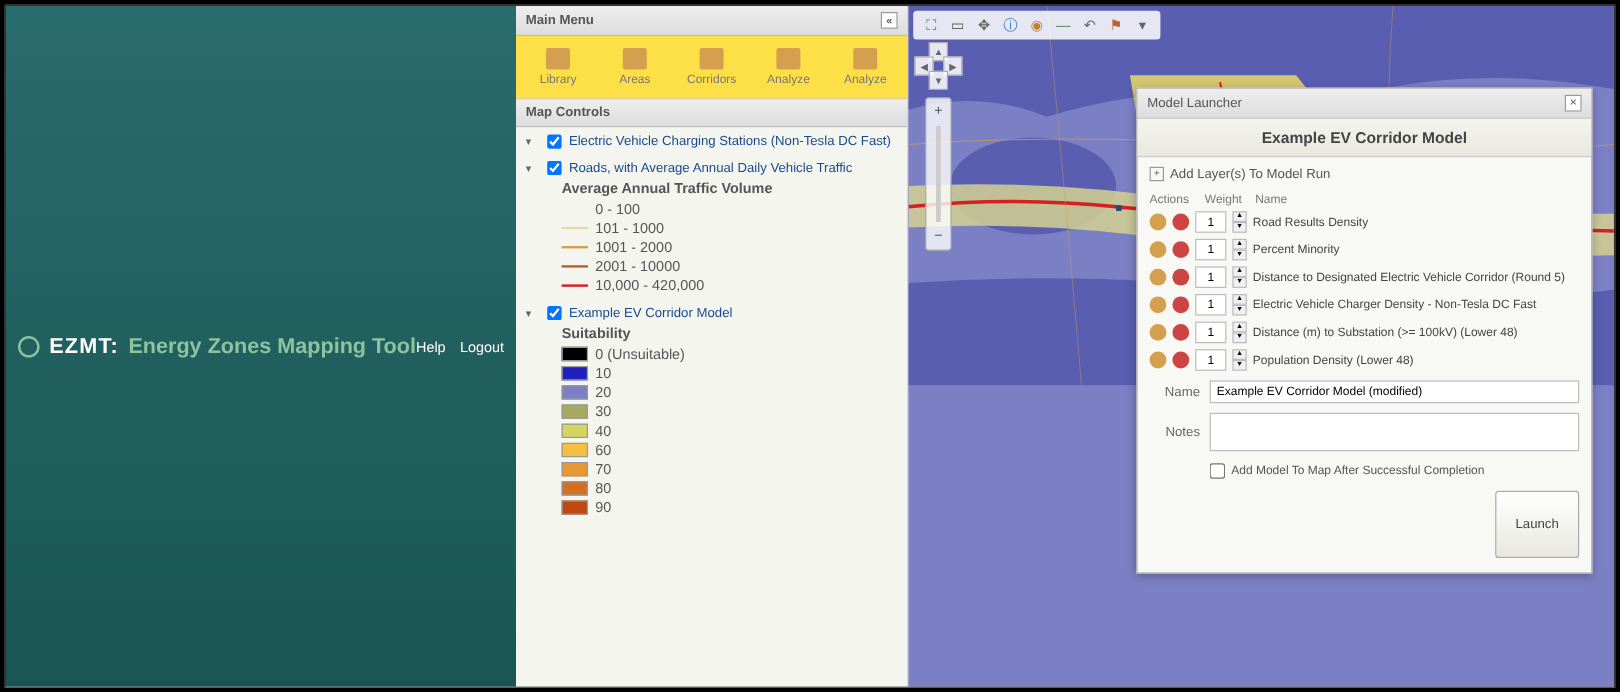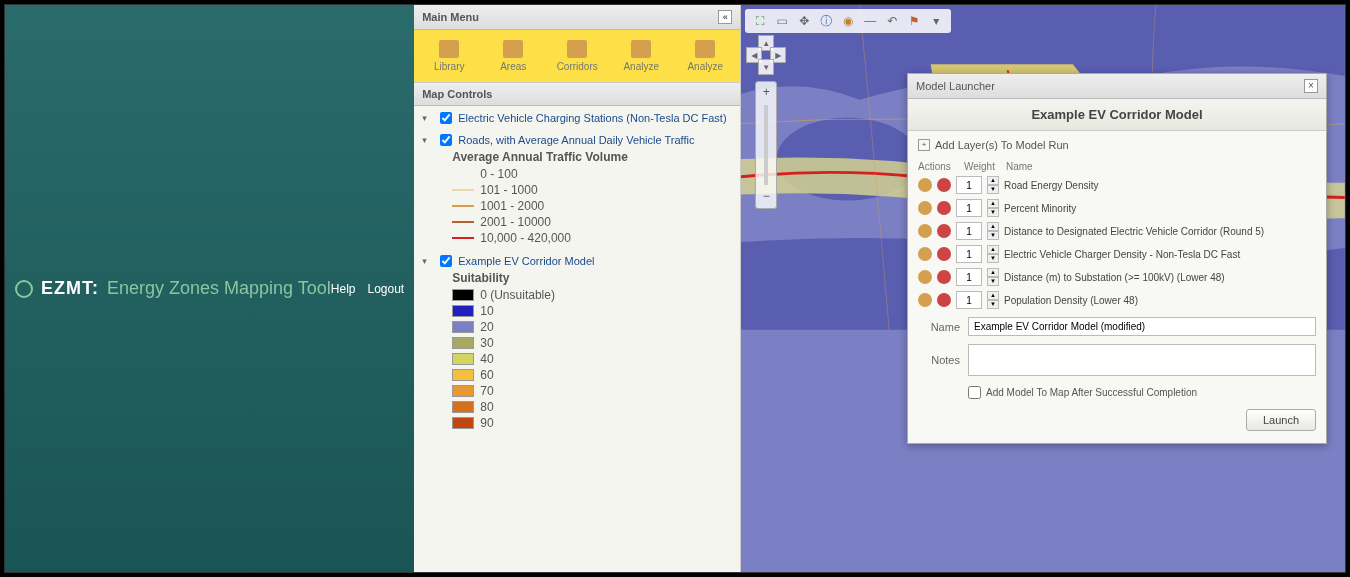--- a/index.html
+++ b/index.html
@@ -1,21 +1,21 @@
 <!DOCTYPE html>
 <html><head>
 <meta charset="utf-8">
 <style>
 *{box-sizing:border-box;margin:0;padding:0;font-family:Arial,sans-serif}
 body{width:1350px;height:577px;background:#000;padding:4px;overflow:hidden}
 .app{width:100%;height:100%;background:#fff;display:flex;border:1px solid #333}
 .header{background:linear-gradient(#2a6b6b,#1a5555);color:#fff;padding:4px 10px;display:flex;align-items:center;justify-content:space-between;font-size:18px}
 .header .brand{display:flex;align-items:center;gap:8px}
 .header .title-main{font-weight:bold;letter-spacing:1px}
-.header .title-sub{color:#8bc5a0;font-weight:normal}
+.header .title-sub{color:#8bc5a0;font-weight:bold}
 .header .links{font-size:12px;display:flex;gap:12px}
 .header .links span{cursor:pointer}
 .body{flex:1;display:flex;min-height:0}
 .sidebar{width:327px;background:#f5f5f0;border-right:1px solid #ccc;display:flex;flex-direction:column;font-size:11px;overflow:hidden}
 .panel-title{background:linear-gradient(#eee,#ddd);padding:5px 8px;border-bottom:1px solid #bbb;font-weight:bold;color:#555;display:flex;justify-content:space-between;align-items:center}
 .collapse-btn{width:14px;height:14px;border:1px solid #999;background:#fff;font-size:9px;text-align:center;line-height:12px;cursor:pointer}
 .toolbar-row{display:flex;padding:6px 4px;gap:2px;border-bottom:1px solid #ccc;background:#fde047}
 .tbtn{flex:1;display:flex;flex-direction:column;align-items:center;gap:3px;padding:4px 2px;cursor:pointer;color:#777;font-size:10px}
 .tbtn .ico{width:20px;height:18px;background:#d4a050;border-radius:2px}
 .layers{flex:1;overflow-y:auto;padding:6px 8px}
@@ -30,21 +30,21 @@
 .line-sw{width:22px;height:2px;flex-shrink:0}
 .map-area{flex:1;position:relative;background:#7b7fc4;overflow:hidden}
 .map-toolbar{position:absolute;top:4px;left:4px;display:flex;gap:4px;background:rgba(255,255,255,0.85);padding:3px 6px;border-radius:3px;z-index:10}
 .maptool{width:18px;height:18px;cursor:pointer;font-size:12px;display:flex;align-items:center;justify-content:center;color:#666}
 .zoom-ctrl{position:absolute;top:34px;left:14px;width:22px;background:rgba(255,255,255,0.8);border:1px solid #aaa;border-radius:3px;z-index:10;display:flex;flex-direction:column;align-items:center;padding:3px 0}
 .zoom-btn{width:16px;height:16px;font-size:12px;text-align:center;cursor:pointer;color:#555}
 .zoom-track{width:4px;height:80px;background:#ccc;margin:4px 0;position:relative}
 .zoom-dpad{width:40px;height:40px;position:absolute;top:30px;left:5px;z-index:11}
 .zoom-dpad button{position:absolute;width:16px;height:16px;background:rgba(255,255,255,0.85);border:1px solid #aaa;font-size:8px;color:#666;cursor:pointer}
 .map-svg{position:absolute;inset:0}
-.modal{position:absolute;top:68px;right:18px;width:420px;background:#f8f8f5;border:1px solid #aaa;box-shadow:0 2px 8px rgba(0,0,0,0.3);z-index:20;font-size:11px}
+.modal{position:absolute;top:68px;right:18px;width:380px;background:#f8f8f5;border:1px solid #aaa;box-shadow:0 2px 8px rgba(0,0,0,0.3);z-index:20;font-size:11px}
 .modal-head{background:linear-gradient(#eee,#ddd);padding:5px 8px;display:flex;justify-content:space-between;align-items:center;border-bottom:1px solid #bbb;color:#555}
 .modal-close{width:14px;height:14px;border:1px solid #999;background:#fff;font-size:10px;text-align:center;cursor:pointer;line-height:12px}
 .modal-title{background:linear-gradient(#f5f5f0,#e8e8e0);padding:8px;text-align:center;font-weight:bold;font-size:13px;color:#444;border-bottom:1px solid #ccc}
 .modal-body{padding:8px 10px 12px}
 .expander{display:flex;align-items:center;gap:5px;margin-bottom:10px;color:#555}
 .expander .exp-ico{width:12px;height:12px;border:1px solid #999;font-size:8px;text-align:center;line-height:10px;cursor:pointer}
 .param-head{display:flex;gap:6px;color:#777;font-size:10px;margin-bottom:4px}
 .param-head .c1{width:40px}.param-head .c2{width:36px}
 .param-row{display:flex;align-items:center;gap:5px;margin-bottom:5px}
 .aicon{width:14px;height:14px;border-radius:50%;background:#d4a050;cursor:pointer}
@@ -52,21 +52,21 @@
 .winput{width:26px;height:18px;border:1px solid #bbb;font-size:10px;text-align:center}
 .spinner{display:flex;flex-direction:column;width:12px}
 .spinner div{height:9px;border:1px solid #bbb;font-size:6px;text-align:center;line-height:7px;background:#f0f0f0;cursor:pointer}
 .pname{font-size:10px;color:#444}
 .field-row{display:flex;align-items:center;gap:8px;margin-top:8px}
 .field-row label{width:42px;text-align:right;color:#666}
 .field-row input,.field-row textarea{flex:1;border:1px solid #bbb;padding:3px 5px;font-size:10px;font-family:inherit}
 .field-row textarea{height:32px;resize:none}
 .chk-row{margin:10px 0 0 50px;display:flex;align-items:center;gap:5px;color:#555;font-size:10px}
 .launch-row{text-align:right;margin-top:10px}
-.launch-btn{padding:4px 16px;background:linear-gradient(#fff,#e8e8e0);border:1px solid #aaa;border-radius:3px;cursor:pointer;font-size:11px;color:#444}
+.launch-btn{padding:21px 16px;background:linear-gradient(#fff,#e8e8e0);border:1px solid #aaa;border-radius:3px;cursor:pointer;font-size:11px;color:#444}
 </style>
 </head>
 <body>
 
 <div class="app">
   <div class="header">
     <div class="brand">
       <span style="width:18px;height:18px;border:2px solid #8bc5a0;border-radius:50%"></span>
       <span class="title-main">EZMT:</span>
       <span class="title-sub">Energy Zones Mapping Tool</span>
@@ -256,21 +256,21 @@
           </div>
           <div id="params">
               <div class="param-row">
                 <span class="aicon"></span>
                 <span class="aicon red"></span>
                 <input class="winput" value="1" style="">
                 <div class="spinner">
                   <div>▲</div>
                   <div>▼</div>
                 </div>
-                <span class="pname">Road Energy Density</span>
+                <span class="pname">Road Results Density</span>
               </div>
               <div class="param-row">
                 <span class="aicon"></span>
                 <span class="aicon red"></span>
                 <input class="winput" value="1" style="">
                 <div class="spinner">
                   <div>▲</div>
                   <div>▼</div>
                 </div>
                 <span class="pname">Percent Minority</span>

